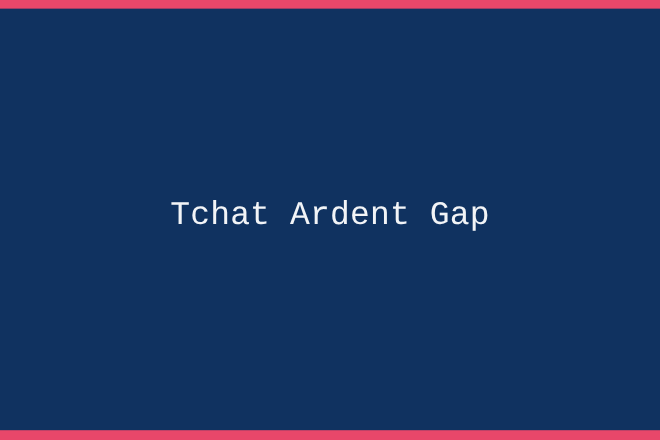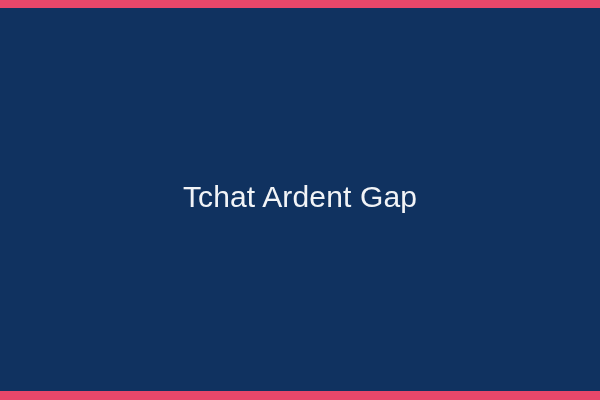--- a/index.html
+++ b/index.html
@@ -48,21 +48,21 @@
     position: relative;
     display: flex;
     align-items: center;
     justify-content: center;
     background-color: #103260;
   }
 
   #placeholder-title {
     margin: 0;
     padding: 0 16px;
-    font-family: Liberation Sans, sans-serif;
+    font-family: Liberation Mono, monospace;
     font-size: 30px;
     font-weight: 400;
     line-height: 1.2;
     letter-spacing: 0.15px;
     color: #f2f4f7;
     text-align: center;
     white-space: nowrap;
     
     transform: translateY(-3px);
   }

